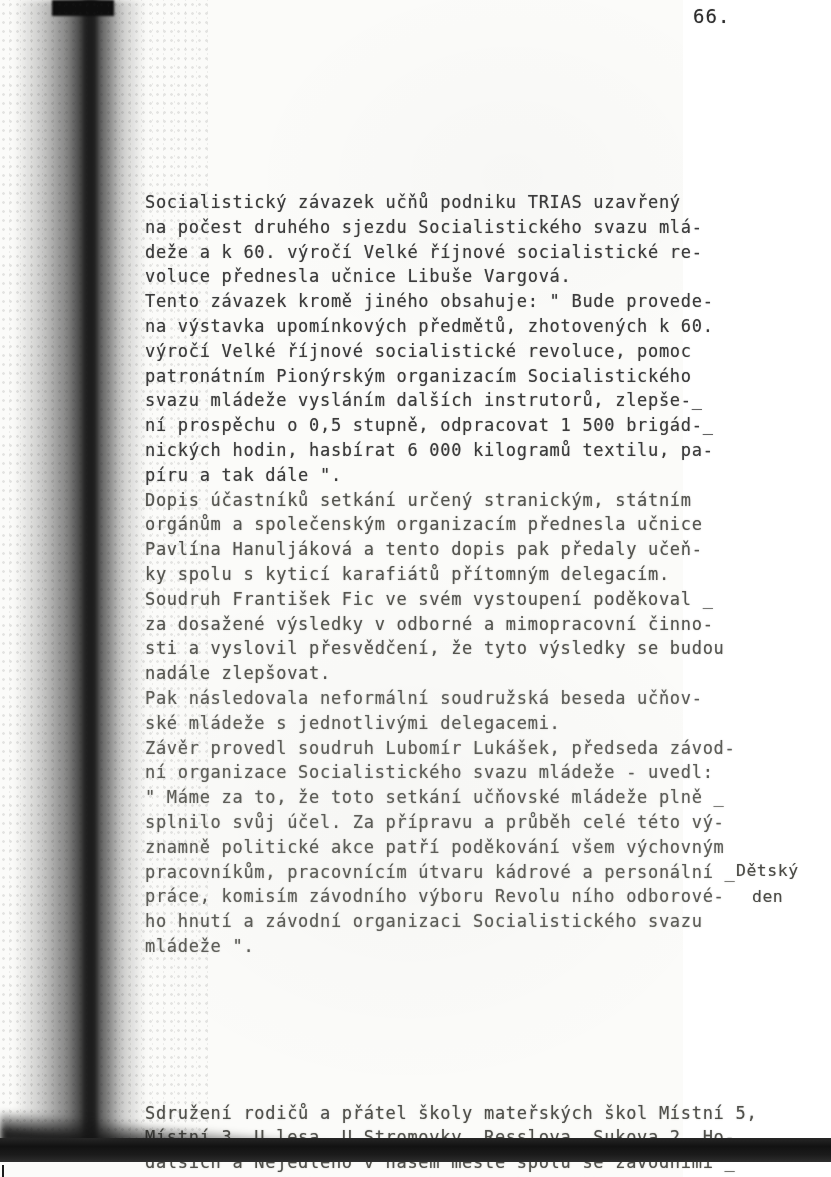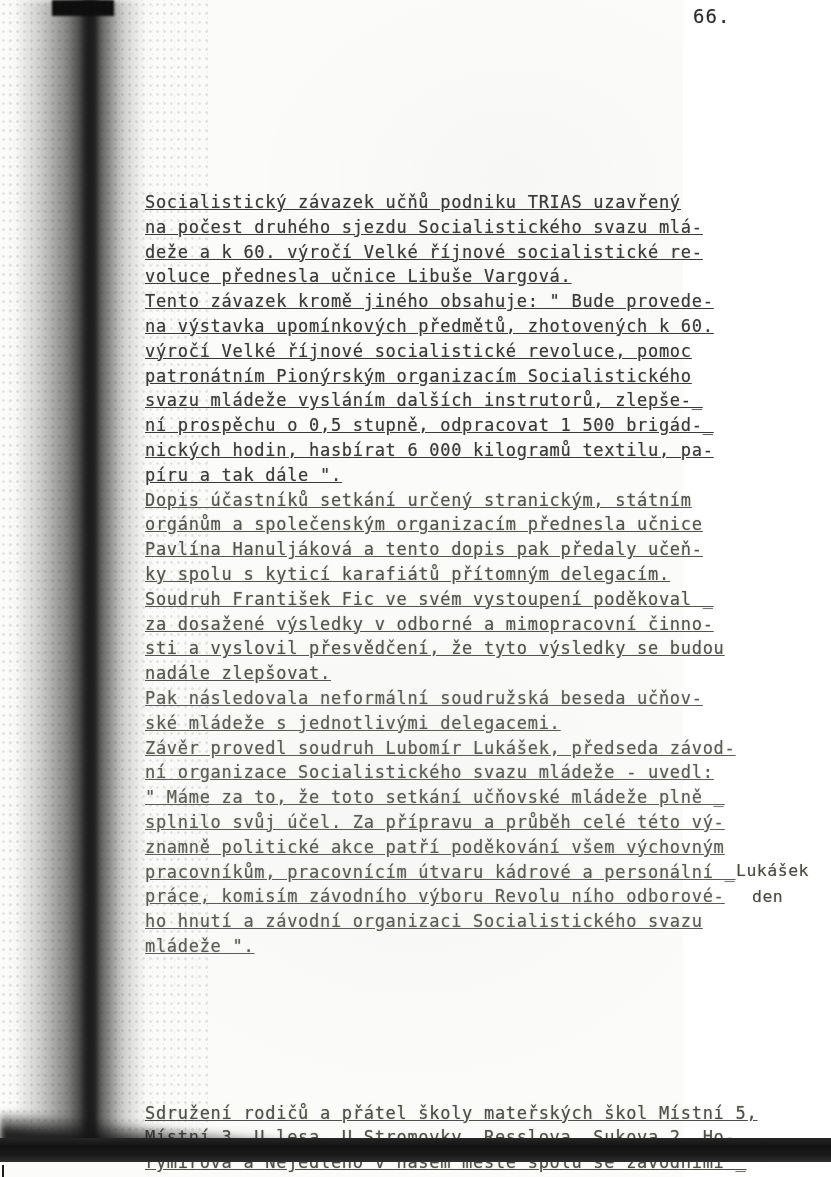--- a/index.html
+++ b/index.html
@@ -81,21 +81,21 @@
     position: absolute; left: 145px; top: 66px;
     width: 640px;
     font-size: 17px; line-height: 24.8px;
     letter-spacing: 0.7px;
     color: #3b3b3b;
     white-space: pre;
     text-shadow: 0 0 1px rgba(55,55,55,0.55);
   }
   .paragraph { margin: 0; }
   .para-2 { margin-top: 18px; }
-  .line { height: 24.8px; text-decoration: underline; }
+  .line { height: 24.8px; }
   
   .para-1 .line:nth-child(n+13) { color: #555550; text-shadow: 0 0 1.2px rgba(95,95,90,0.6); }
   .para-1 .line:nth-child(n+21) { color: #5d5d58; }
   .para-2 .line { color: #50504b; text-shadow: 0 0 1.2px rgba(90,90,85,0.6); }
   
   .para-2 .line:nth-child(4) { margin-left: -6px; }
   .para-2 .line:nth-child(5) { margin-left: -12px; }
   .para-2 .line:nth-child(8) { margin-left: -4px; }
   .para-2 .line:nth-child(9) { margin-left: -27px; }
   .para-2 .line:nth-child(10){ margin-left: -29px; }
@@ -119,25 +119,25 @@
   <div class="grain"></div>
 
   <div class="page-number">66.</div>
 
   <div class="text-block">
     <div class="paragraph para-1">
       
     <div class="line">Socialistický závazek učňů podniku TRIAS uzavřený</div><div class="line">na počest druhého sjezdu Socialistického svazu mlá-</div><div class="line">deže a k 60. výročí Velké říjnové socialistické re-</div><div class="line">voluce přednesla učnice Libuše Vargová.</div><div class="line">Tento závazek kromě jiného obsahuje: " Bude provede-</div><div class="line">na výstavka upomínkových předmětů, zhotovených k 60.</div><div class="line">výročí Velké říjnové socialistické revoluce, pomoc</div><div class="line">patronátním Pionýrským organizacím Socialistického</div><div class="line">svazu mládeže vysláním dalších instrutorů, zlepše-_</div><div class="line">ní prospěchu o 0,5 stupně, odpracovat 1 500 brigád-_</div><div class="line">nických hodin, hasbírat 6 000 kilogramů textilu, pa-</div><div class="line">píru a tak dále ".</div><div class="line">Dopis účastníků setkání určený stranickým, státním</div><div class="line">orgánům a společenským organizacím přednesla učnice</div><div class="line">Pavlína Hanuljáková a tento dopis pak předaly učeň-</div><div class="line">ky spolu s kyticí karafiátů přítomným delegacím.</div><div class="line">Soudruh František Fic ve svém vystoupení poděkoval _</div><div class="line">za dosažené výsledky v odborné a mimopracovní činno-</div><div class="line">sti a vyslovil přesvědčení, že tyto výsledky se budou</div><div class="line">nadále zlepšovat.</div><div class="line">Pak následovala neformální soudružská beseda učňov-</div><div class="line">ské mládeže s jednotlivými delegacemi.</div><div class="line">Závěr provedl soudruh Lubomír Lukášek, předseda závod-</div><div class="line">ní organizace Socialistického svazu mládeže - uvedl:</div><div class="line">" Máme za to, že toto setkání učňovské mládeže plně _</div><div class="line">splnilo svůj účel. Za přípravu a průběh celé této vý-</div><div class="line">znamně politické akce patří poděkování všem výchovným</div><div class="line">pracovníkům, pracovnícím útvaru kádrové a personální _</div><div class="line">práce, komisím závodního výboru Revolu ního odborové-</div><div class="line">ho hnutí a závodní organizaci Socialistického svazu</div><div class="line">mládeže ".</div></div>
     <div class="paragraph para-2">
       
-    <div class="line">Sdružení rodičů a přátel školy mateřských škol Místní 5,</div><div class="line">Místní 3, U lesa, U Stromovky, Resslova, Sukova 2, Ho-</div><div class="line">rymírova a Nejedlého v našem městě spolu se závodními _</div><div class="line">výbory Revolučního odborového hnutí uspořádali pro nej-</div></div>
+    <div class="line">Sdružení rodičů a přátel školy mateřských škol Místní 5,</div><div class="line">Místní 3, U lesa, U Stromovky, Resslova, Sukova 2, Ho-</div><div class="line">dalších a Nejedlého v našem městě spolu se závodními _</div><div class="line">výbory Revolučního odborového hnutí uspořádali pro nej-</div></div>
   </div>
 
   <div class="margin-note">
-    <div class="note-line-1">Lukášek</div>
+    <div class="note-line-1">Dětský</div>
     <div class="note-line-2">den</div>
   </div>
 
   <div class="bottom-flare"></div>
   <div class="bottom-band"></div>
   <div class="corner-line"></div>
 
 </div>
 
 </body></html>

